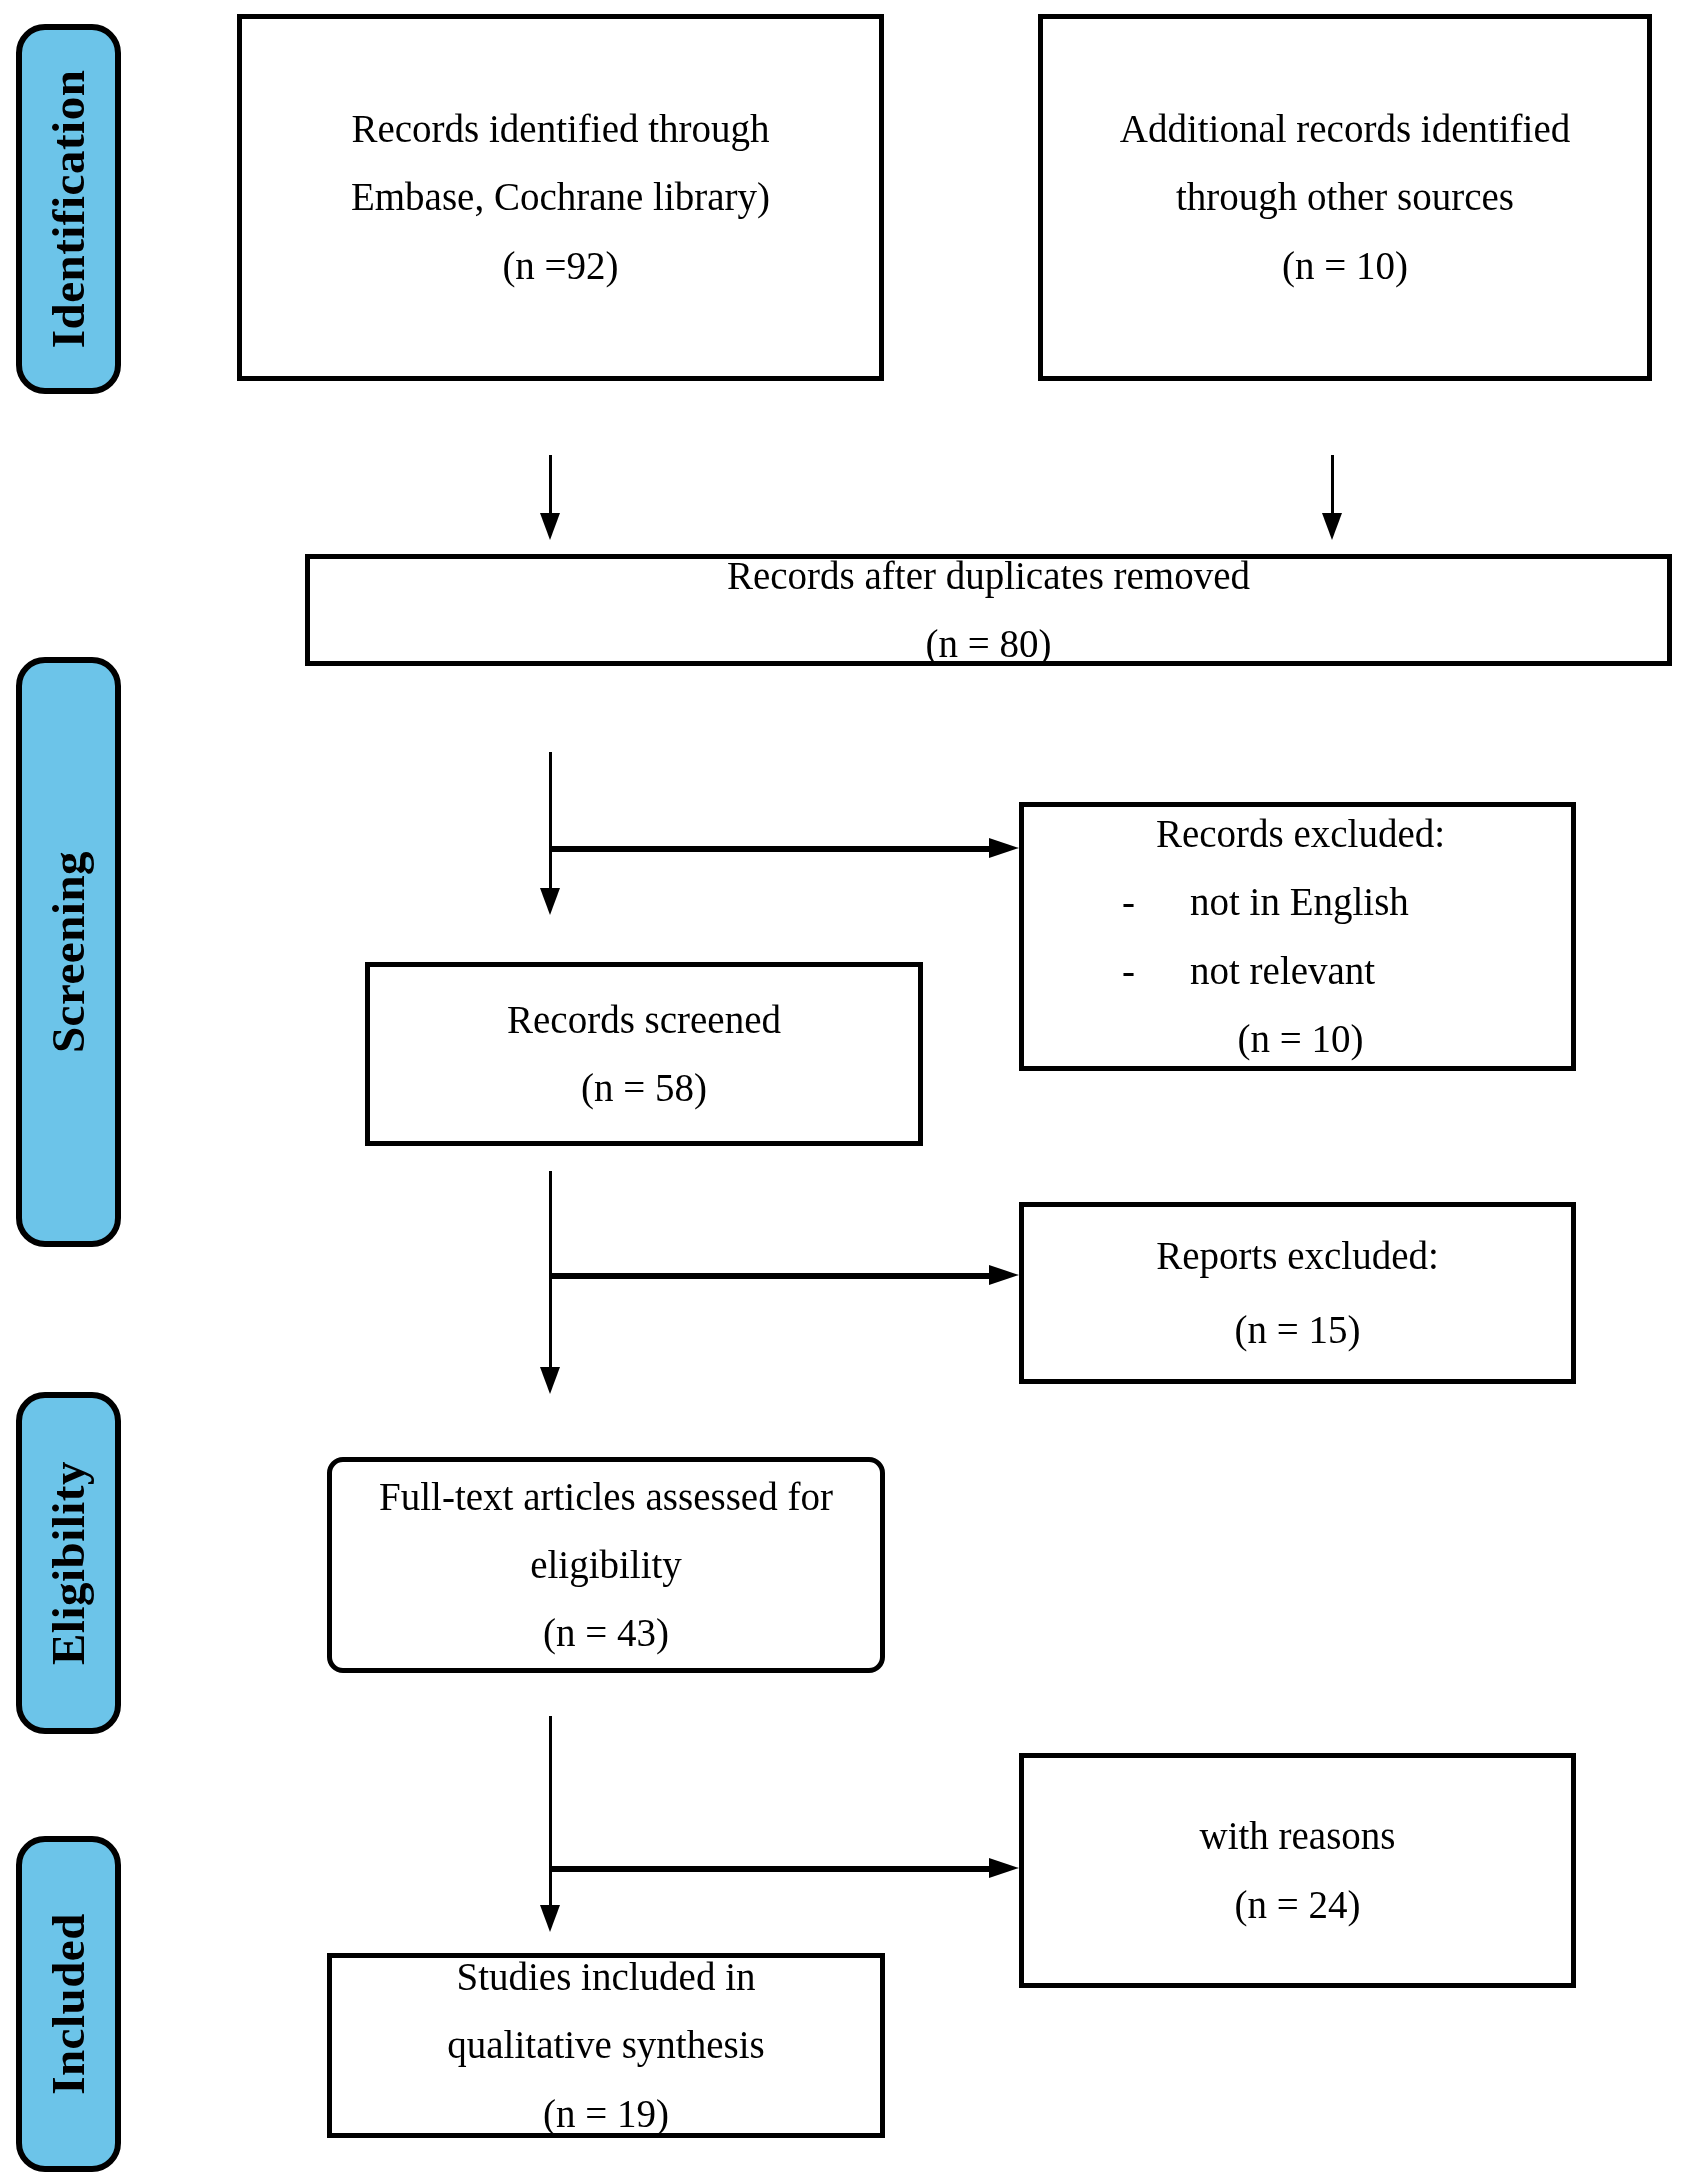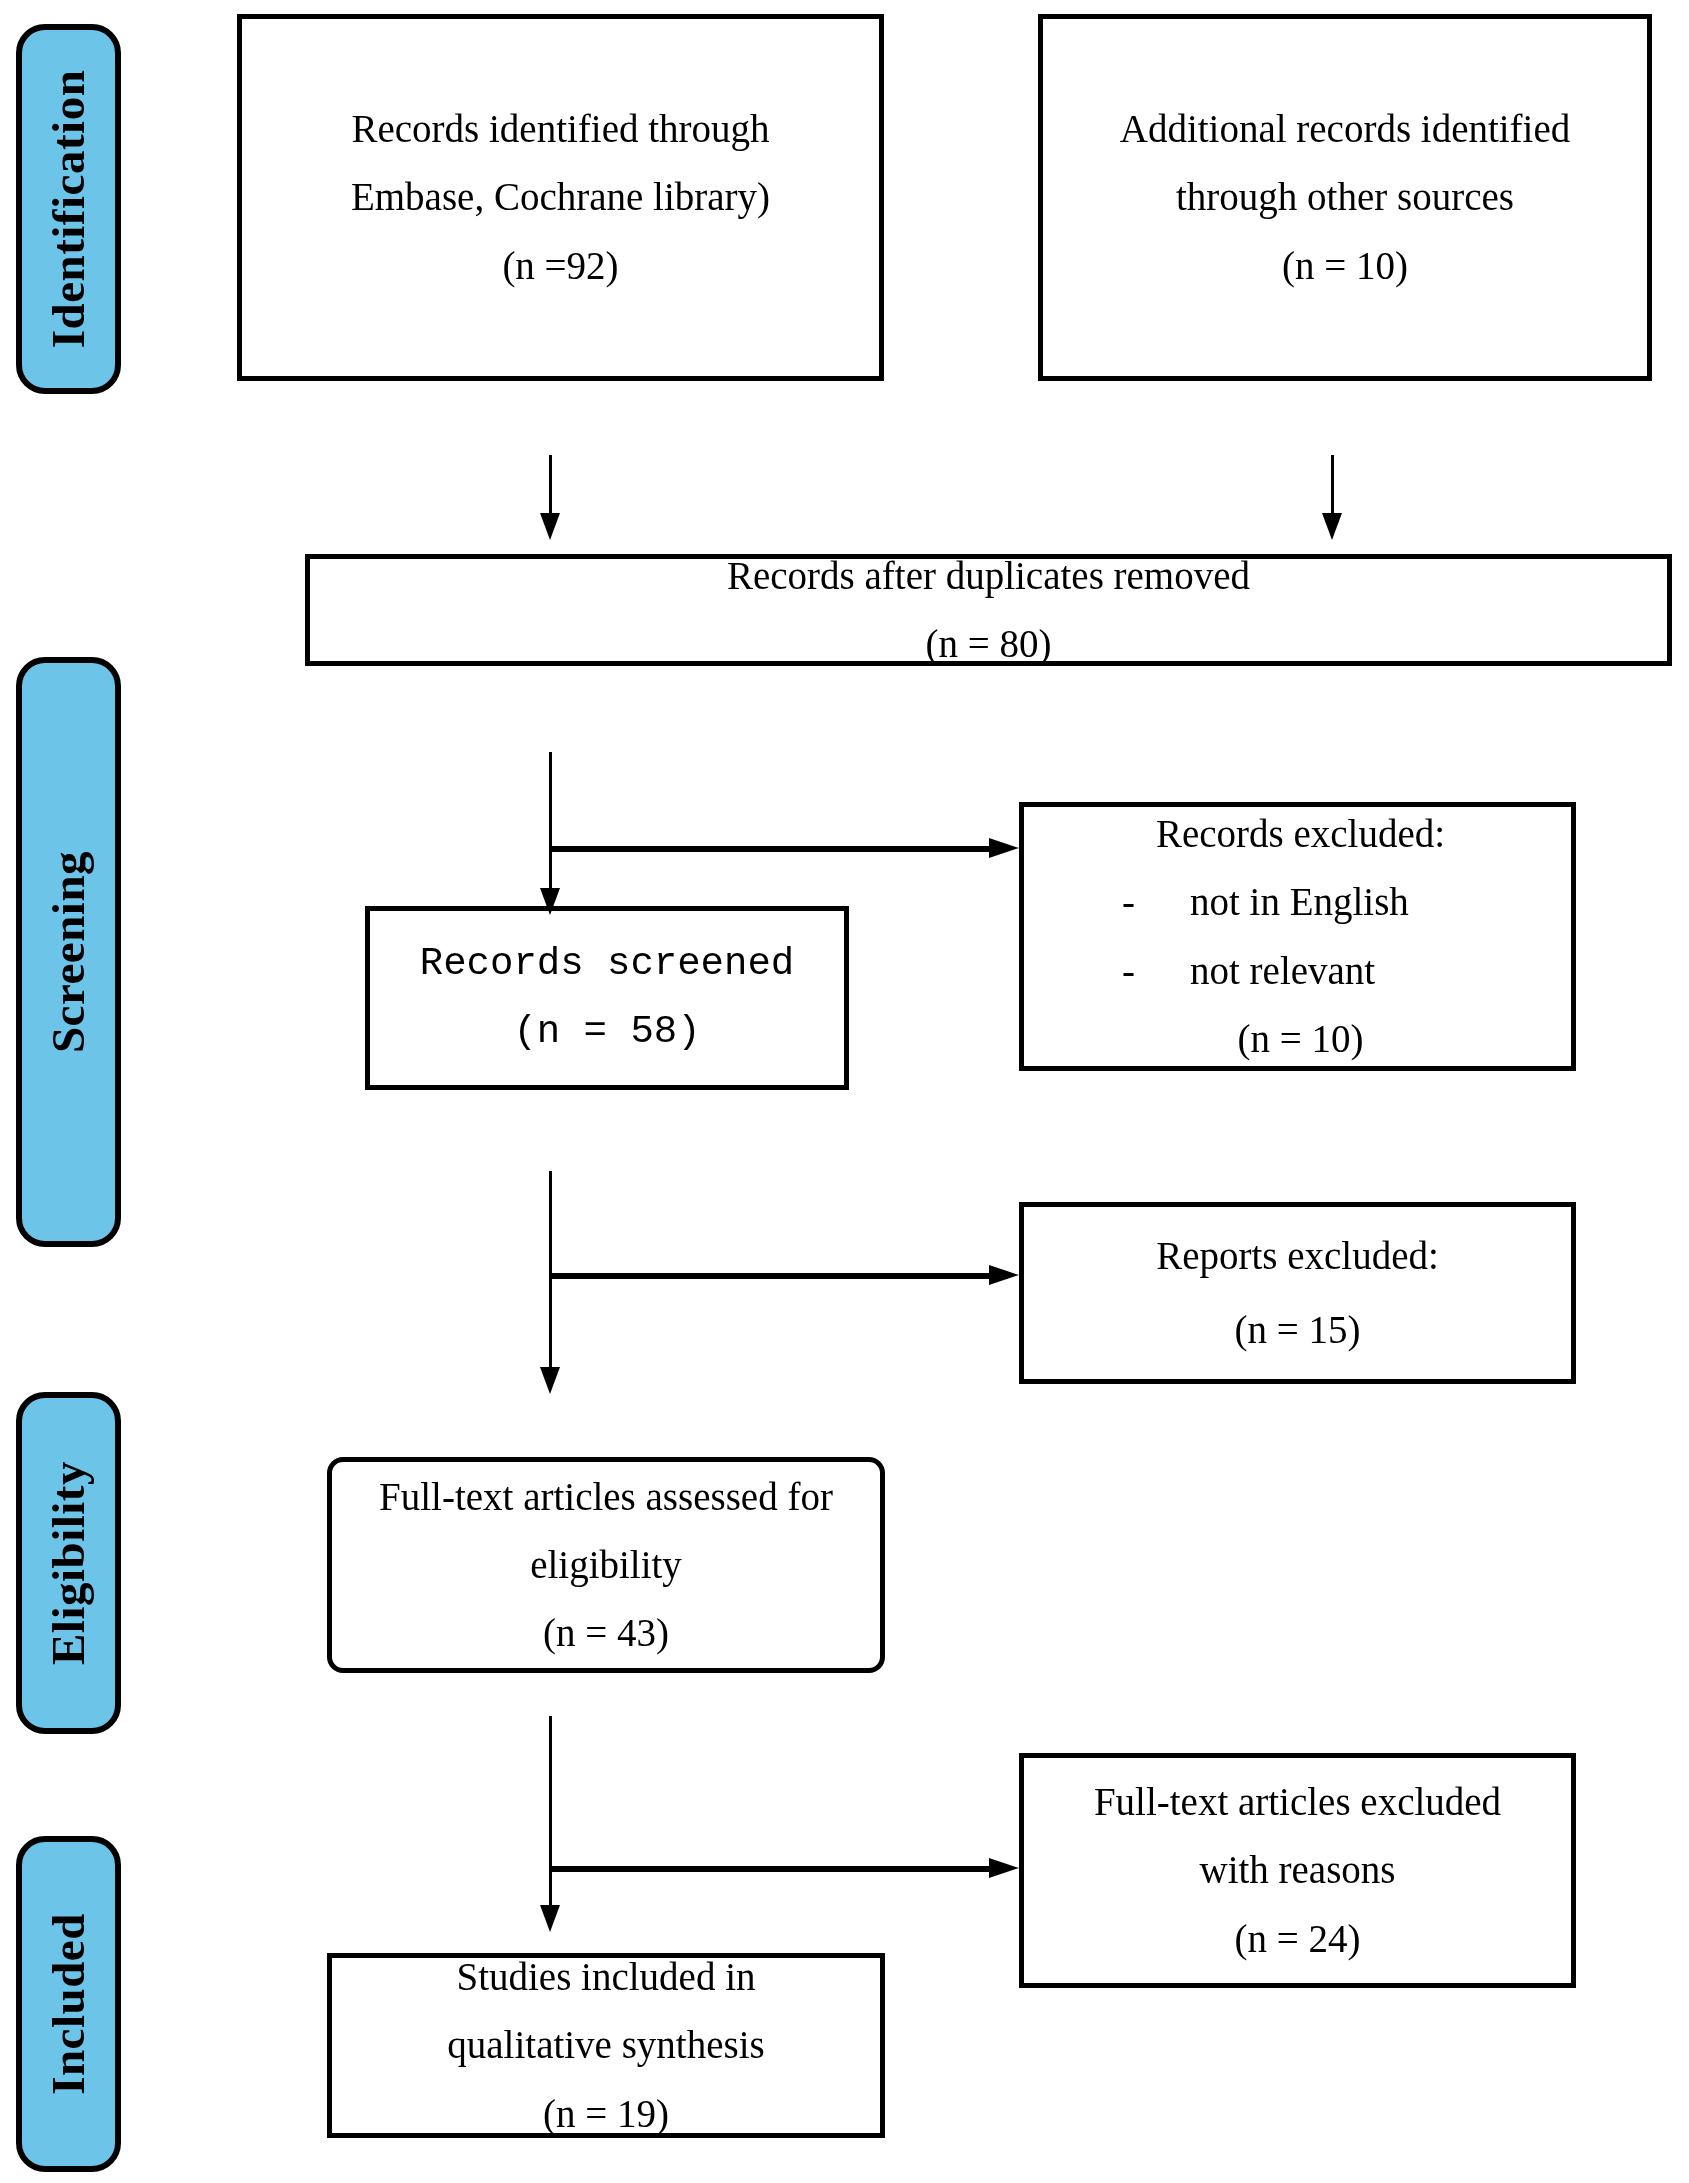--- a/index.html
+++ b/index.html
@@ -18,21 +18,21 @@
   #stage-included{top:1836px;height:336px;}
 
   
   .fbox{position:absolute;box-sizing:border-box;background:#fff;border:5.6px solid #000;
         display:flex;flex-direction:column;align-items:center;justify-content:center;
         font-size:39px;line-height:1.75;text-align:center;}
   .fbox .line{width:100%;}
   #box-identified{left:237px;top:14px;width:647px;height:367px;}
   #box-additional{left:1010px;top:14px;width:614px;height:367px;margin-left:28px;}
   #box-dedup{left:305px;top:554px;width:1367px;height:112px;}
-  #box-screened{left:365px;top:906px;width:484px;height:184px;font-family:Liberation Mono, monospace;}
+  #box-screened{left:365px;top:962px;width:558px;height:184px;}
   #box-records-excluded{left:1019px;top:802px;width:557px;height:269px;}
   #box-reports-excluded{left:1019px;top:1202px;width:557px;height:182px;gap:6px;}
   #box-fulltext{left:327px;top:1457px;width:558px;height:216px;}
   #box-fulltext-excluded{left:1019px;top:1753px;width:557px;height:235px;}
   #box-qualitative{left:327px;top:1953px;width:558px;height:185px;}
 
   .bullet-row{width:100%;display:flex;box-sizing:border-box;padding-left:92px;text-align:left;}
   .bullet-marker{flex:0 0 auto;width:68px;}
   .bullet-text{flex:0 0 auto;}
 
@@ -104,21 +104,20 @@
     <div class="line">(n = 15)</div>
   </div>
 
   <div class="fbox" id="box-fulltext" style="border-color: rgb(0, 0, 0); border-radius: 16px;">
     <div class="line">Full-text articles assessed for</div>
     <div class="line">eligibility</div>
     <div class="line">(n = 43)</div>
   </div>
 
   <div class="fbox" id="box-fulltext-excluded" style="border-color: rgb(0, 0, 0);">
-    <div class="line">Full-text articles excluded</div>
     <div class="line">with reasons</div>
     <div class="line">(n = 24)</div>
   </div>
 
   <div class="fbox" id="box-qualitative" style="border-color: rgb(0, 0, 0);">
     <div class="line">Studies included in</div>
     <div class="line">qualitative synthesis</div>
     <div class="line">(n = 19)</div>
   </div>
 

